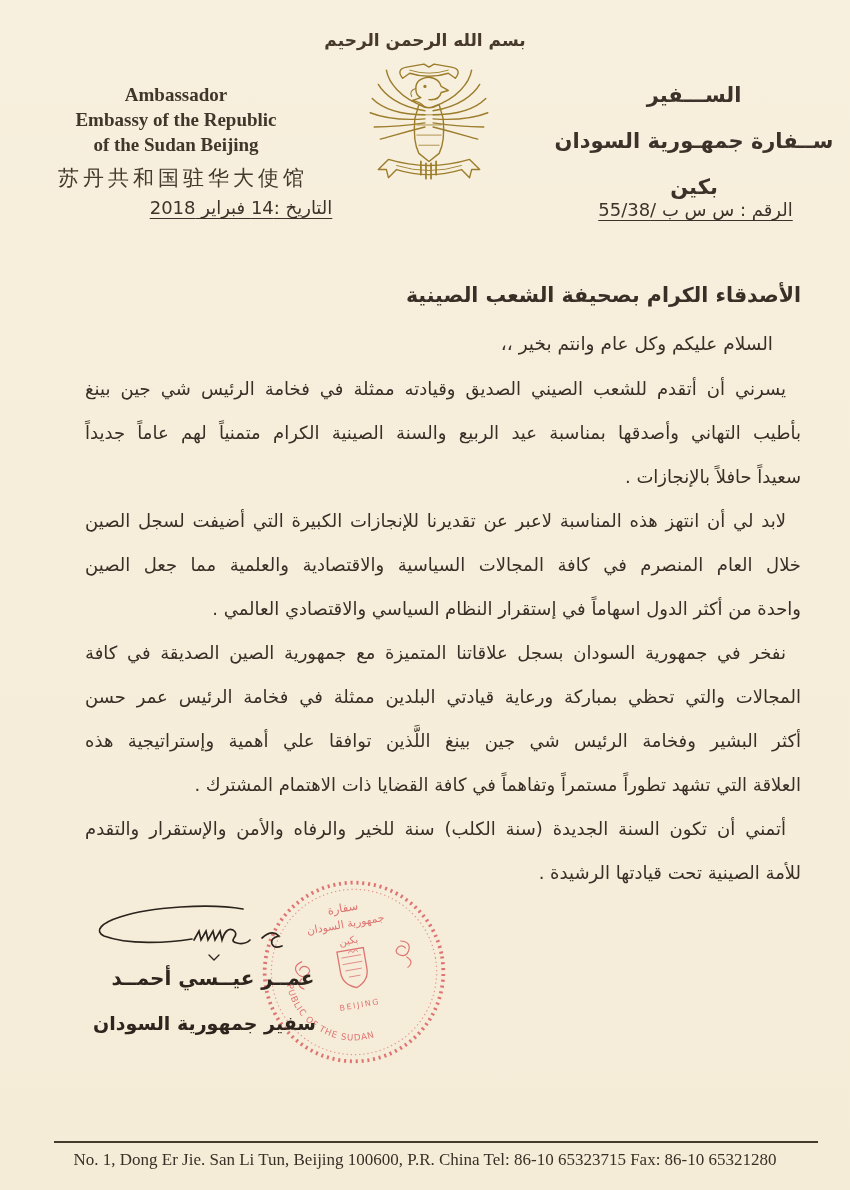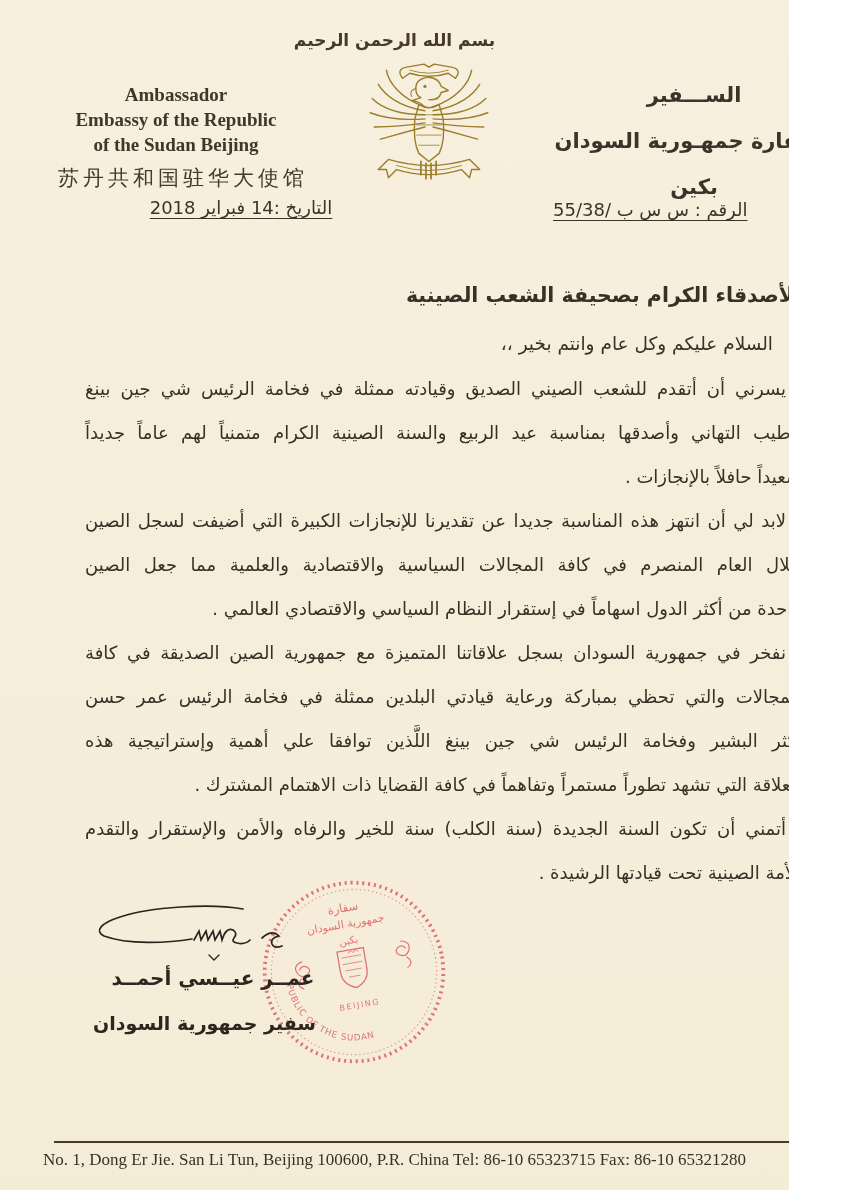--- a/index.html
+++ b/index.html
@@ -1,33 +1,33 @@
 <!DOCTYPE html>
 <html lang="ar"><head>
 <meta charset="utf-8">
 <style>
   html,body{margin:0;padding:0;}
   .page{
-    position:relative; width:789px; height:1190px; overflow:hidden;
+    position:relative; width:850px; height:1190px; overflow:hidden;
     background:linear-gradient(180deg,#f8f0de 0%,#f6eedb 40%,#f5ecd8 100%);
     color:#3b3026; font-family:"DejaVu Sans",sans-serif;
   }
   
   .bismillah{position:absolute;top:30px;left:0;right:0;text-align:center;
     direction:rtl;font-weight:bold;font-size:17px;color:#473a2d;}
   .hdr-left{position:absolute;left:58px;top:82px;width:236px;text-align:center;}
   .hdr-left .en{font-family:"Liberation Serif","DejaVu Serif",serif;font-weight:bold;
     font-size:19px;line-height:25px;color:#41362a;}
   .hdr-left .cn{font-size:21px;letter-spacing:4px;margin-top:7px;color:#453a2d;white-space:nowrap;}
   .date-line{position:absolute;left:122px;top:197px;width:238px;text-align:center;
     direction:rtl;font-size:18px;color:#3e332a;text-decoration:underline;text-underline-offset:4px;}
   .hdr-right{position:absolute;left:548px;top:72px;width:292px;text-align:center;
     direction:rtl;font-weight:bold;color:#3d322a;}
   .hdr-right .l{line-height:46px;font-size:21px;white-space:nowrap;}
-  .ref-line{position:absolute;left:553px;top:199px;width:285px;text-align:left;
+  .ref-line{position:absolute;left:553px;top:199px;width:285px;text-align:center;
     direction:rtl;font-size:18px;color:#3e332a;text-decoration:underline;text-underline-offset:4px;}
   .emblem{position:absolute;left:358px;top:58px;width:142px;height:142px;}
   
   .letter-body{position:absolute;left:85px;top:270px;width:716px;direction:rtl;
     font-size:18px;color:#3a2f27;}
   .heading{font-weight:bold;font-size:20.5px;line-height:50px;}
   .greeting{line-height:47px;padding-right:28px;font-size:18.5px;}
   .bline{line-height:44px;}
   .bline.full{text-align:justify;text-align-last:justify;}
   .bline.indent{padding-right:15px;}
@@ -100,21 +100,21 @@
     <div class="l">بكين</div>
   </div>
   <div class="ref-line">الرقم : س س ب /55/38</div>
 
   <div class="letter-body">
     <div class="heading">الأصدقاء الكرام بصحيفة الشعب الصينية</div>
     <div class="greeting">السلام عليكم وكل عام وانتم بخير ،،</div>
     <div class="bline full indent">يسرني أن أتقدم للشعب الصيني الصديق وقيادته ممثلة في فخامة الرئيس شي جين بينغ</div>
     <div class="bline full">بأطيب التهاني وأصدقها بمناسبة عيد الربيع والسنة الصينية الكرام متمنياً لهم عاماً جديداً</div>
     <div class="bline">سعيداً حافلاً بالإنجازات .</div>
-    <div class="bline full indent">لابد لي أن انتهز هذه المناسبة جديدا عن تقديرنا للإنجازات الكبيرة التي أضيفت لسجل الصين</div>
+    <div class="bline full indent">لابد لي أن انتهز هذه المناسبة لاعبر عن تقديرنا للإنجازات الكبيرة التي أضيفت لسجل الصين</div>
     <div class="bline full">خلال العام المنصرم في كافة المجالات السياسية والاقتصادية والعلمية مما جعل الصين</div>
     <div class="bline">واحدة من أكثر الدول اسهاماً في إستقرار النظام السياسي والاقتصادي العالمي .</div>
     <div class="bline full indent">نفخر في جمهورية السودان بسجل علاقاتنا المتميزة مع جمهورية الصين الصديقة في كافة</div>
     <div class="bline full">المجالات والتي تحظي بمباركة ورعاية قيادتي البلدين ممثلة في فخامة الرئيس عمر حسن</div>
     <div class="bline full">أكثر البشير وفخامة الرئيس شي جين بينغ اللَّذين توافقا علي أهمية وإستراتيجية هذه</div>
     <div class="bline">العلاقة التي تشهد تطوراً مستمراً وتفاهماً في كافة القضايا ذات الاهتمام المشترك .</div>
     <div class="bline full indent">أتمني أن تكون السنة الجديدة (سنة الكلب) سنة للخير والرفاه والأمن والإستقرار والتقدم</div>
     <div class="bline">للأمة الصينية تحت قيادتها الرشيدة .</div>
   </div>
 

